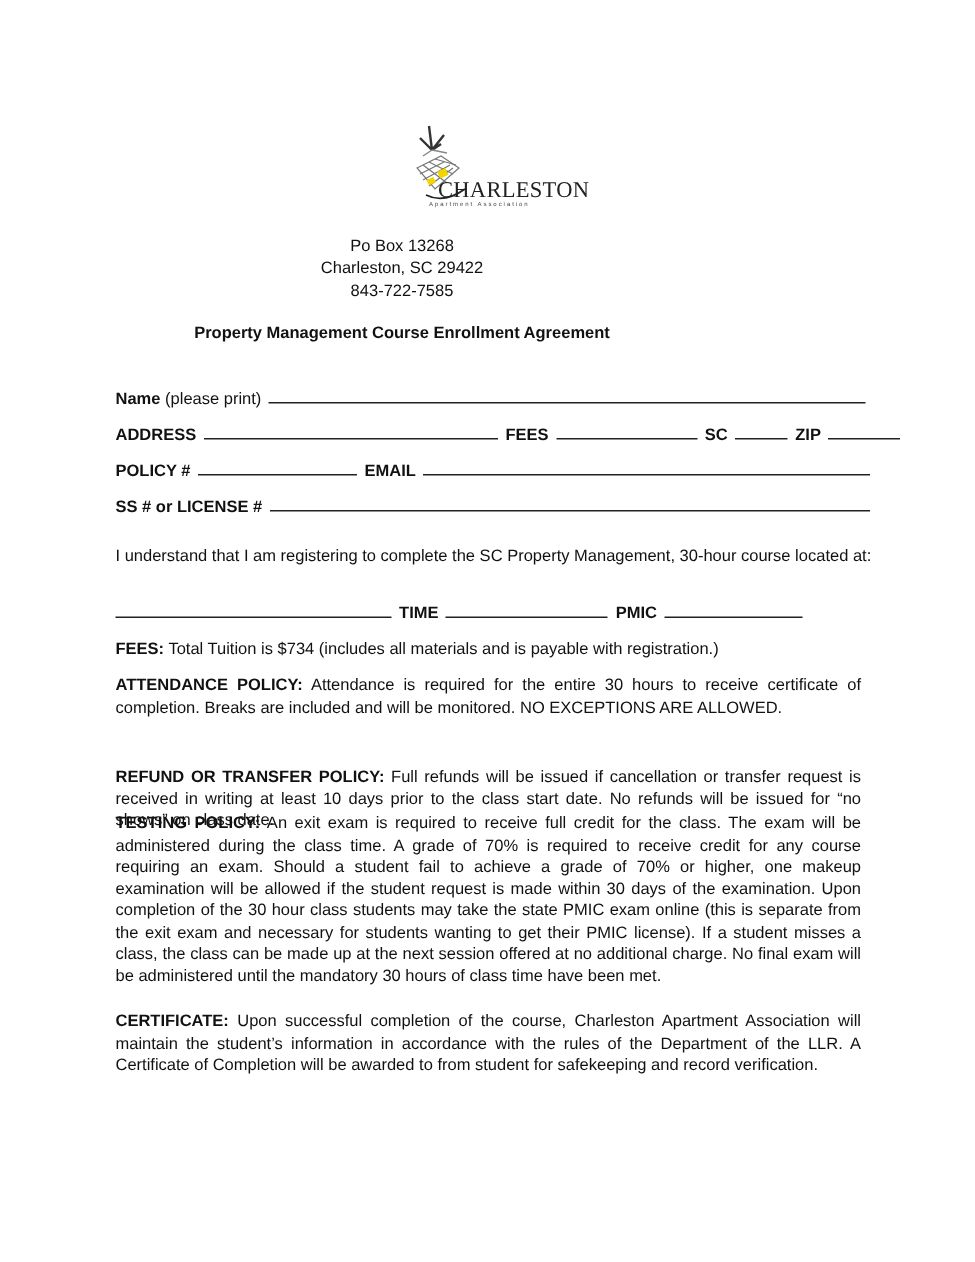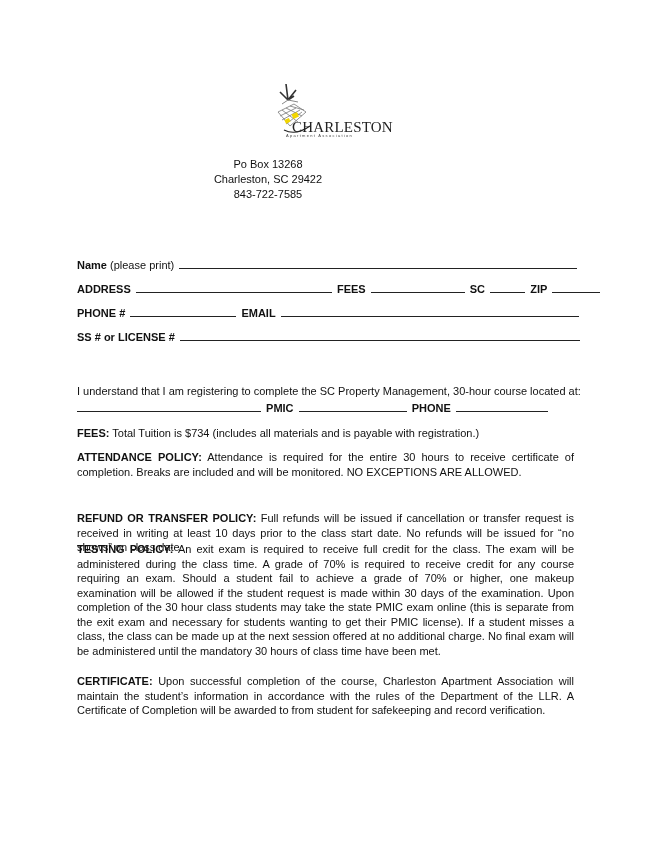--- a/index.html
+++ b/index.html
@@ -38,57 +38,58 @@
     <span class="logo-text">CHARLESTON</span>
     <span class="logo-sub">Apartment Association</span>
   </div>
 
   <div class="center addr">
     <div>Po Box 13268</div>
     <div>Charleston, SC 29422</div>
     <div>843-722-7585</div>
   </div>
 
+  <div class="center title">Property Management Course Enrollment Agreement</div>
 
   <div class="row" style="top:258px;">
     <span class="b">Name</span>
     <span>(please print)</span>
     <span class="line" style="width:398px;"></span>
   </div>
 
   <div class="row" style="top:282px;">
     <span class="b">ADDRESS</span>
     <span class="line" style="width:196px;"></span>
     <span class="b">FEES</span>
     <span class="line" style="width:94px;"></span>
     <span class="b">SC</span>
     <span class="line" style="width:35px;"></span>
     <span class="b">ZIP</span>
     <span class="line" style="width:48px;"></span>
   </div>
 
   <div class="row" style="top:306px;">
-    <span class="b">PHONE #</span>
+    <span class="b">POLICY #</span>
     <span class="line" style="width:106px;"></span>
     <span class="b">EMAIL</span>
     <span class="line" style="width:298px;"></span>
   </div>
 
   <div class="row" style="top:330px;">
     <span class="b">SS # or LICENSE #</span>
     <span class="line" style="width:400px;"></span>
   </div>
 
-  <div class="row" style="top:384px;">I understand that I am registering to complete the SC Property Management, 30-hour course located at:</div>
+  <div class="row" style="top:364px;">I understand that I am registering to complete the SC Property Management, 30-hour course located at:</div>
 
   <div class="row" style="top:401px;">
     <span class="line" style="width:184px;margin-left:0;"></span>
+    <span class="b">TIME</span>
+    <span class="line" style="width:108px;"></span>
     <span class="b">PMIC</span>
-    <span class="line" style="width:108px;"></span>
-    <span class="b">PHONE</span>
     <span class="line" style="width:92px;"></span>
   </div>
 
   <div class="para" style="top:426px;">
     <span class="b">FEES:</span><span> Total Tuition is $734 (includes all materials and is payable with registration.)</span>
   </div>
 
   <div class="para" style="top:450px;">
     <span class="b">ATTENDANCE POLICY:</span><span> Attendance is required for the entire 30 hours to receive certificate of completion. Breaks are included and will be monitored. NO EXCEPTIONS ARE ALLOWED.</span>
   </div>

